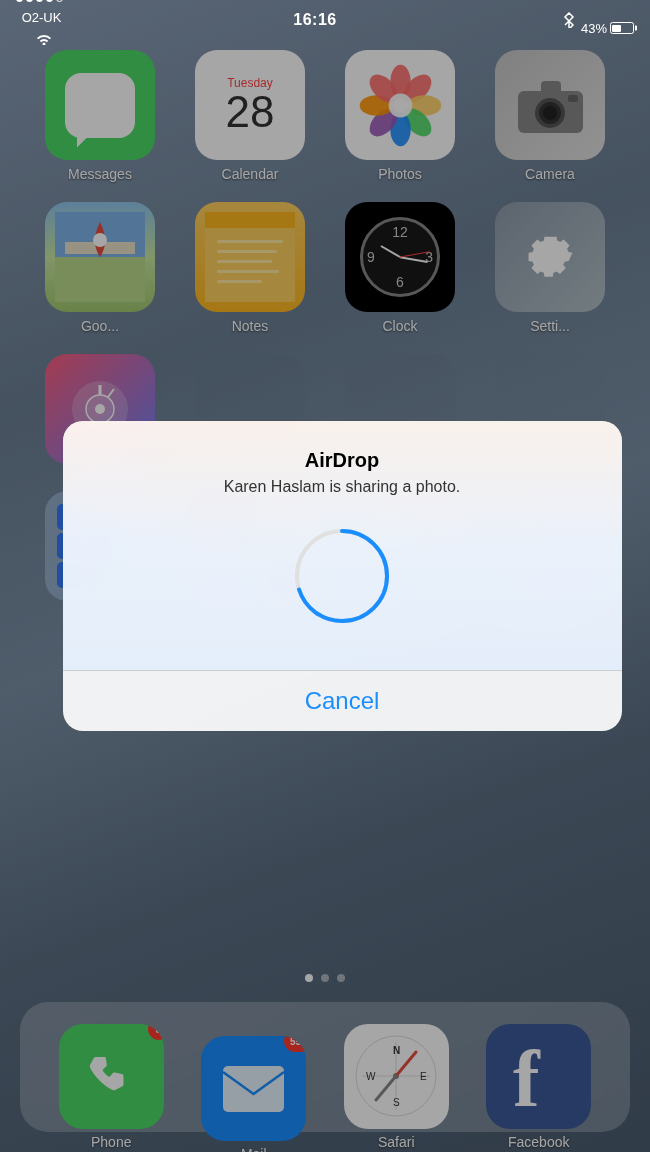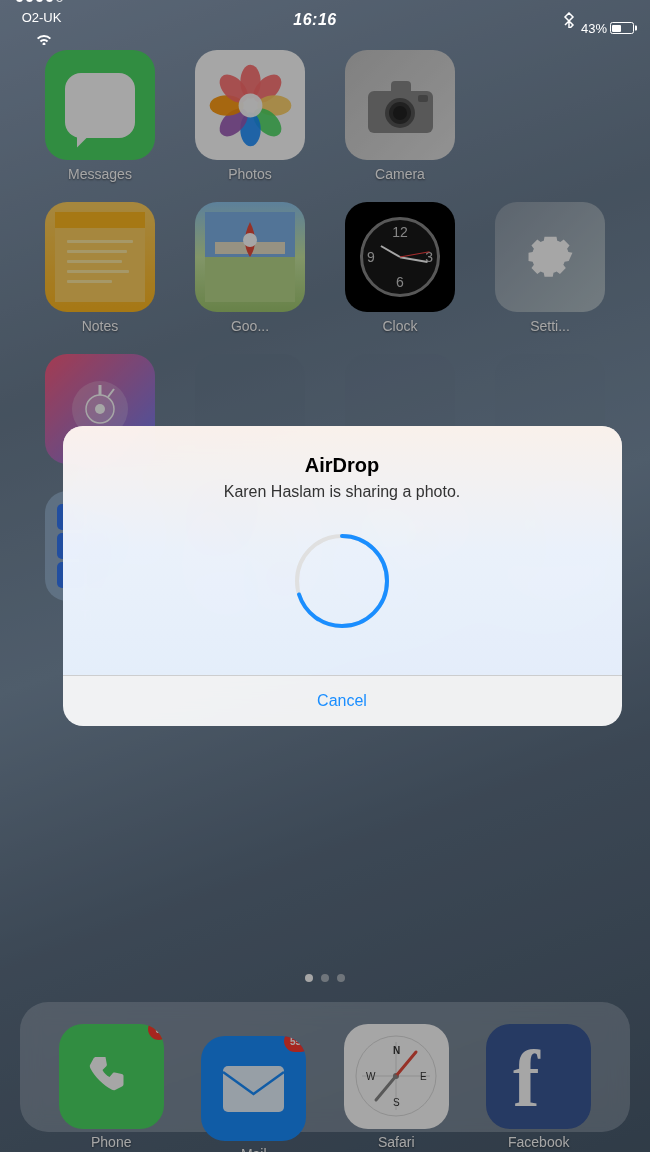--- a/index.html
+++ b/index.html
@@ -67,21 +67,20 @@
 
     .signal-dot.empty {
       background: transparent;
       border: 1.5px solid #fff;
     }
 
     .status-center {
       font-size: 16px;
       font-weight: 600;
       letter-spacing: 0.5px;
-      font-style: italic;
     }
 
     .status-right {
       display: flex;
       align-items: center;
       gap: 6px;
       font-size: 13px;
     }
 
     .battery-container {
@@ -459,21 +458,21 @@
       height: 1px;
       background: rgba(0,0,0,0.15);
     }
 
     .dialog-button {
       display: block;
       width: 100%;
       padding: 16px;
       background: transparent;
       border: none;
-      font-size: 16px;
+      font-size: 24px;
       font-weight: 500;
       color: #1a8eff;
       cursor: pointer;
       text-align: center;
     }
 
     
     .apps-row {
       display: grid;
       grid-template-columns: repeat(4, 1fr);
@@ -556,20 +555,27 @@
 
   <div class="apps-row">
 
     <div class="app-item">
       <div class="app-icon icon-messages">
         <div class="msg-bubble"></div>
       </div>
       <span class="app-label">Messages</span>
     </div>
 
+    <div class="app-item">
+      <div class="app-icon icon-calendar" style="flex-direction:column; gap:0;">
+        <div class="cal-header">Tuesday</div>
+        <div class="cal-day">28</div>
+      </div>
+      <span class="app-label">Calendar</span>
+    </div>
 
     <div class="app-item">
       <div class="app-icon icon-photos">
         <svg width="85" height="85" viewBox="0 0 100 100">
           <ellipse cx="50" cy="22" rx="12" ry="20" fill="#ff6b6b" opacity="0.9"></ellipse>
           <ellipse cx="50" cy="22" rx="12" ry="20" fill="#ff6b6b" opacity="0.9" transform="rotate(45 50 50)"></ellipse>
           <ellipse cx="50" cy="22" rx="12" ry="20" fill="#ffd060" opacity="0.9" transform="rotate(90 50 50)"></ellipse>
           <ellipse cx="50" cy="22" rx="12" ry="20" fill="#4cd964" opacity="0.9" transform="rotate(135 50 50)"></ellipse>
           <ellipse cx="50" cy="22" rx="12" ry="20" fill="#1a8eff" opacity="0.9" transform="rotate(180 50 50)"></ellipse>
           <ellipse cx="50" cy="22" rx="12" ry="20" fill="#9b59b6" opacity="0.9" transform="rotate(225 50 50)"></ellipse>
@@ -592,45 +598,45 @@
           <rect x="55" y="22" width="10" height="7" rx="2" fill="#666"></rect>
         </svg>
       </div>
       <span class="app-label">Camera</span>
     </div>
   </div>
 
   <div class="apps-row">
 
     <div class="app-item">
+      <div class="app-icon icon-maps">
+        <svg width="90" height="90" viewBox="0 0 90 90">
+          <rect x="0" y="0" width="90" height="90" fill="#7fb3e8"></rect>
+          <rect x="0" y="45" width="90" height="45" fill="#b8d98a"></rect>
+          <rect x="10" y="30" width="70" height="12" fill="#e8e0c8"></rect>
+          <path d="M45 10 Q55 30 45 45 Q35 30 45 10z" fill="#e74c3c"></path>
+          <circle cx="45" cy="28" r="7" fill="#fff"></circle>
+        </svg>
+      </div>
+      <span class="app-label">Goo...</span>
+    </div>
+
+    <div class="app-item">
       <div class="app-icon icon-notes">
         <svg width="90" height="90" viewBox="0 0 90 90">
           <rect x="0" y="0" width="90" height="90" fill="#ffd060"></rect>
           <rect x="0" y="0" width="90" height="16" fill="#ffb820"></rect>
           <rect x="12" y="28" width="66" height="3" fill="#ffeaa0" rx="1"></rect>
           <rect x="12" y="38" width="60" height="3" fill="#ffeaa0" rx="1"></rect>
           <rect x="12" y="48" width="55" height="3" fill="#ffeaa0" rx="1"></rect>
           <rect x="12" y="58" width="62" height="3" fill="#ffeaa0" rx="1"></rect>
           <rect x="12" y="68" width="45" height="3" fill="#ffeaa0" rx="1"></rect>
         </svg>
       </div>
       <span class="app-label">Notes</span>
-    </div>
-
-    <div class="app-item">
-      <div class="app-icon icon-maps">
-        <svg width="90" height="90" viewBox="0 0 90 90">
-          <rect x="0" y="0" width="90" height="90" fill="#7fb3e8"></rect>
-          <rect x="0" y="45" width="90" height="45" fill="#b8d98a"></rect>
-          <rect x="10" y="30" width="70" height="12" fill="#e8e0c8"></rect>
-          <path d="M45 10 Q55 30 45 45 Q35 30 45 10z" fill="#e74c3c"></path>
-          <circle cx="45" cy="28" r="7" fill="#fff"></circle>
-        </svg>
-      </div>
-      <span class="app-label">Goo...</span>
     </div>
 
     <div class="app-item">
       <div class="app-icon icon-clock">
         <div class="clock-face">
           <span class="clock-number" style="top:4px; left:50%; transform:translateX(-50%)">12</span>
           <span class="clock-number" style="top:50%; right:4px; transform:translateY(-50%)">3</span>
           <span class="clock-number" style="bottom:4px; left:50%; transform:translateX(-50%)">6</span>
           <span class="clock-number" style="top:50%; left:4px; transform:translateY(-50%)">9</span>
           <div class="clock-hand-hour"></div>

